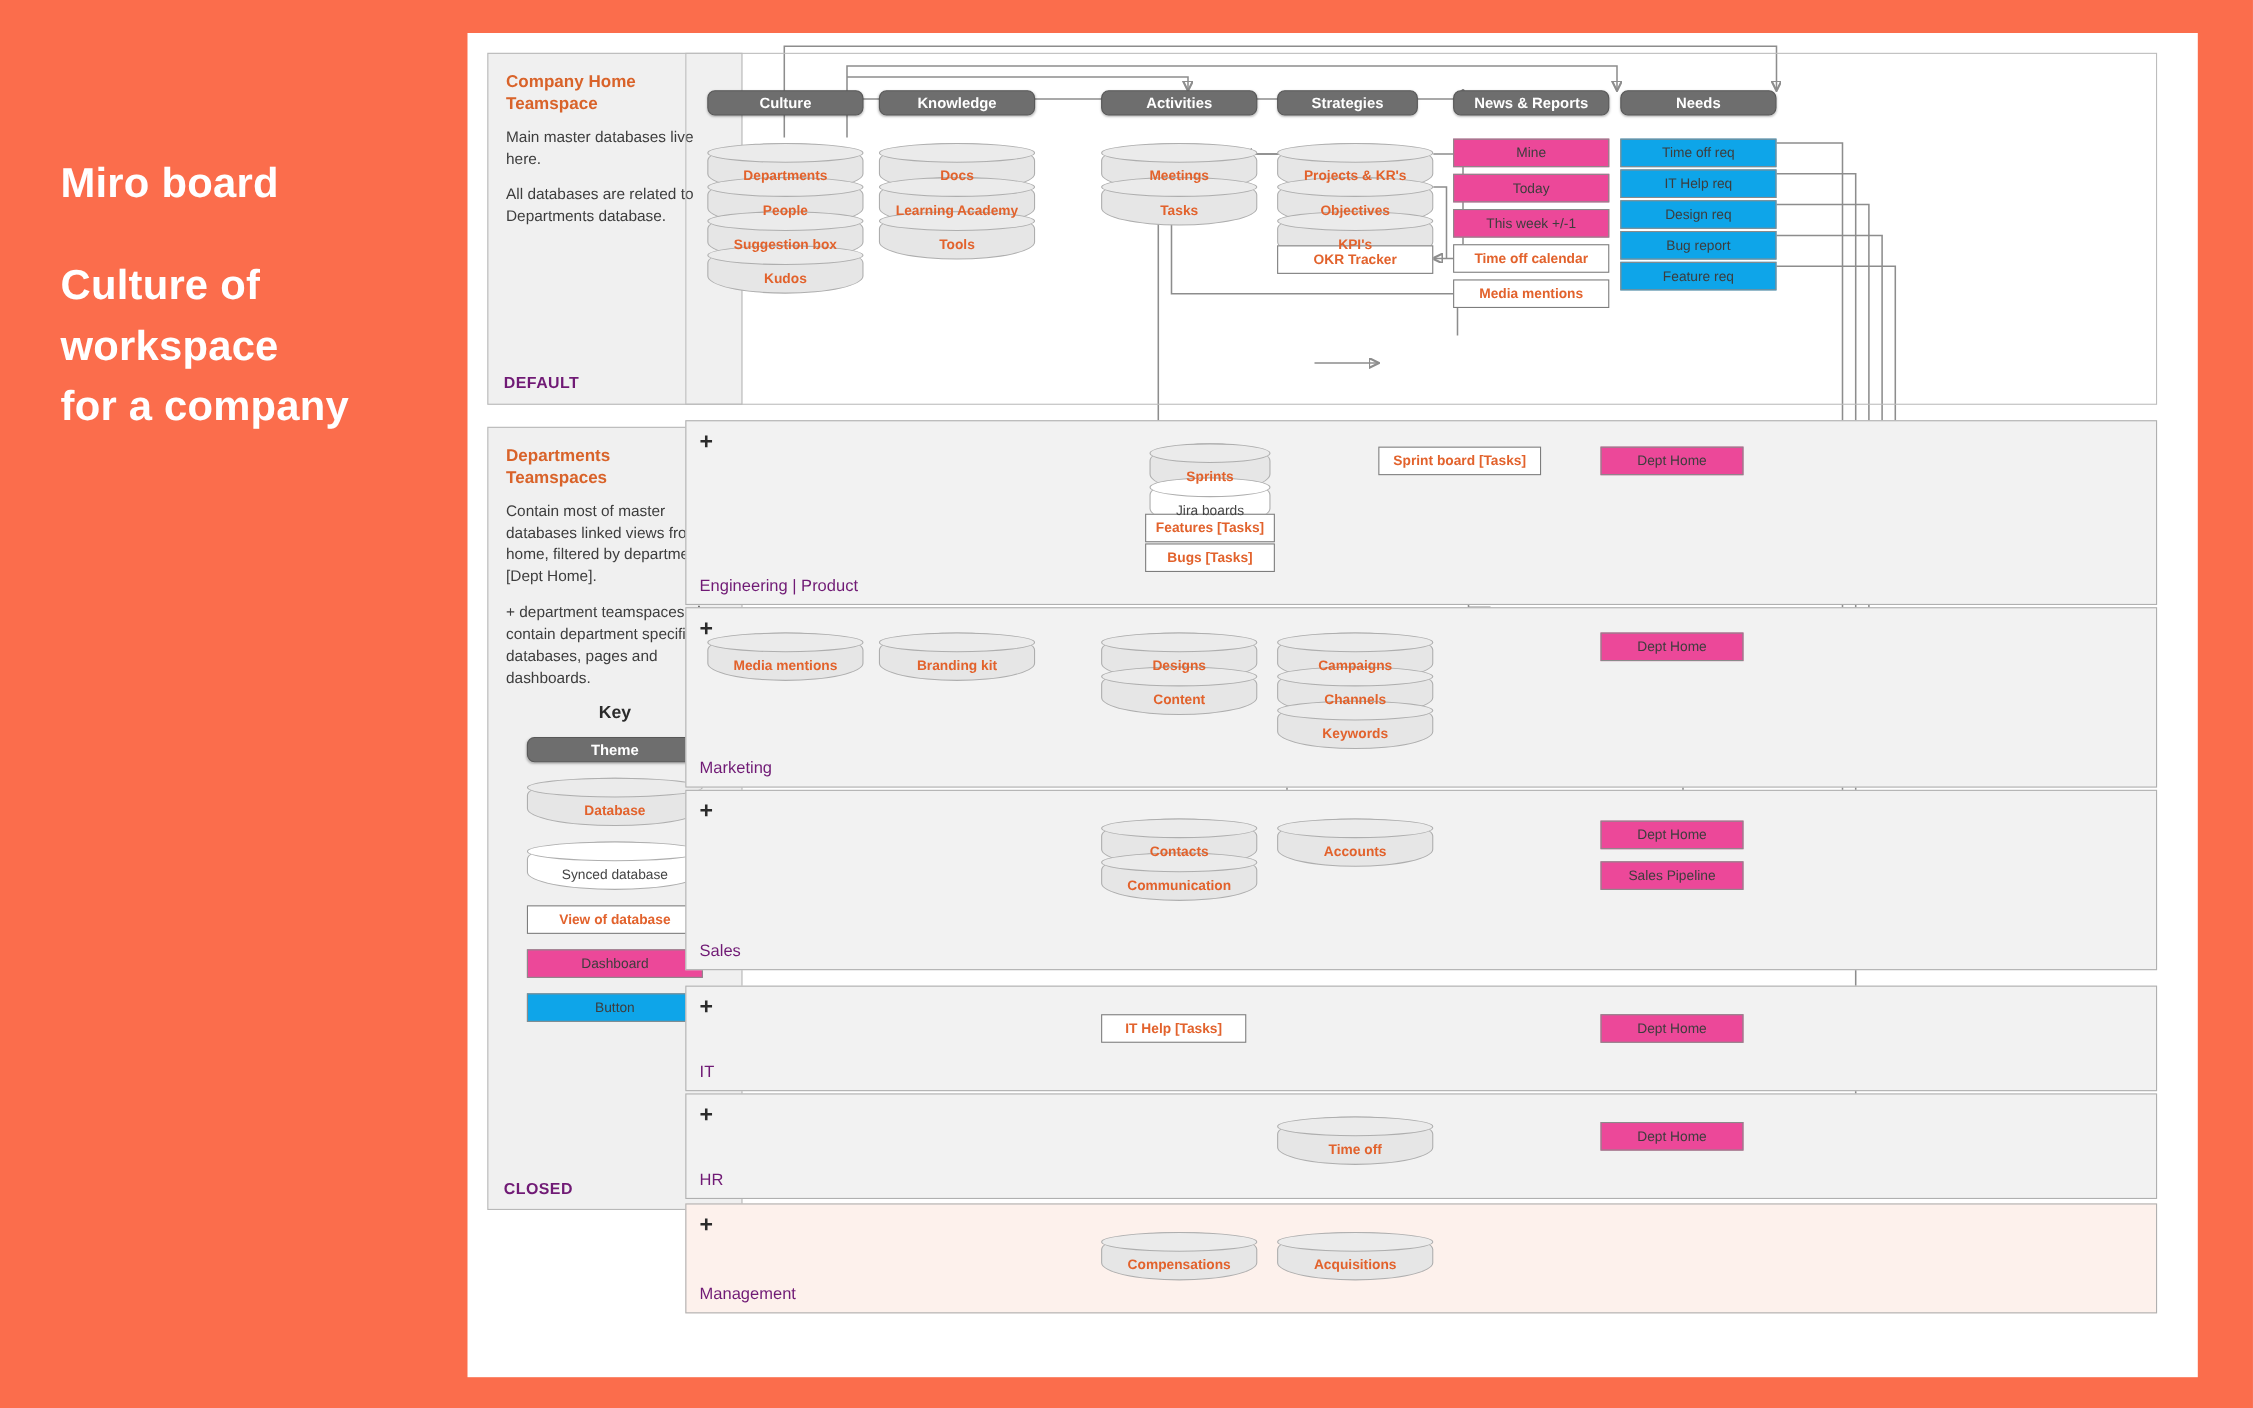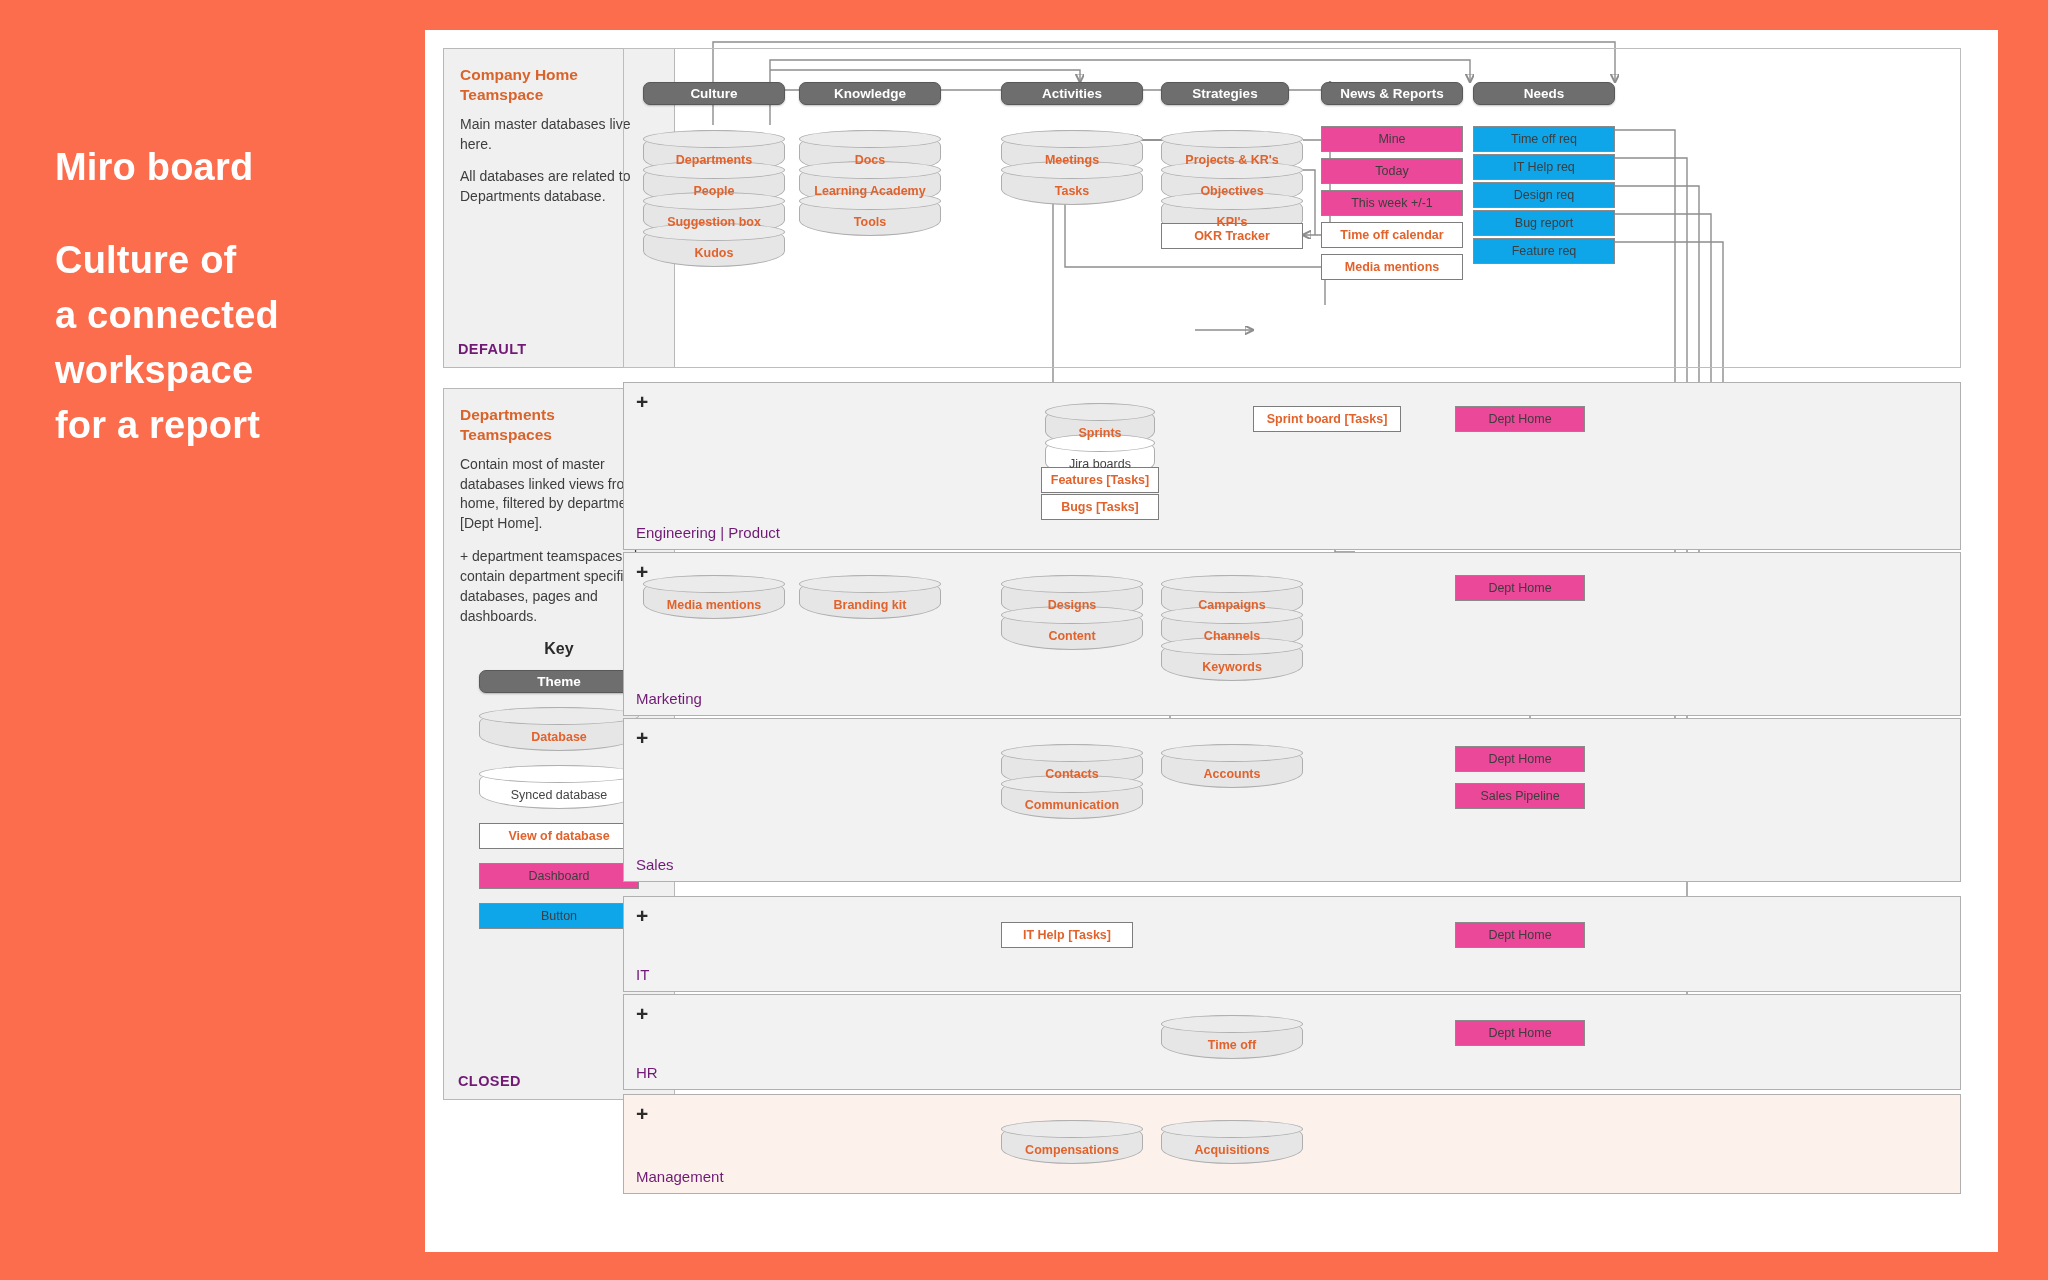--- a/index.html
+++ b/index.html
@@ -117,23 +117,22 @@
 </style>
 </head>
 <body>
 
 <div id="root">
 
   <div class="intro">
     <div class="line">Miro board</div>
     <div class="gap"></div>
     <div class="line">Culture of</div>
-    <div class="line">a connected</div>
     <div class="line">workspace</div>
-    <div class="line">for a report</div>
+    <div class="line">for a company</div>
   </div>
 
   <div class="board">
 
     <div class="card" style="left:18px; top:18px; width:232px; height:320px;">
       <div class="pad">
         <div class="ctitle">
           <span>Company Home</span><br>
           <span>Teamspace</span>
         </div>

